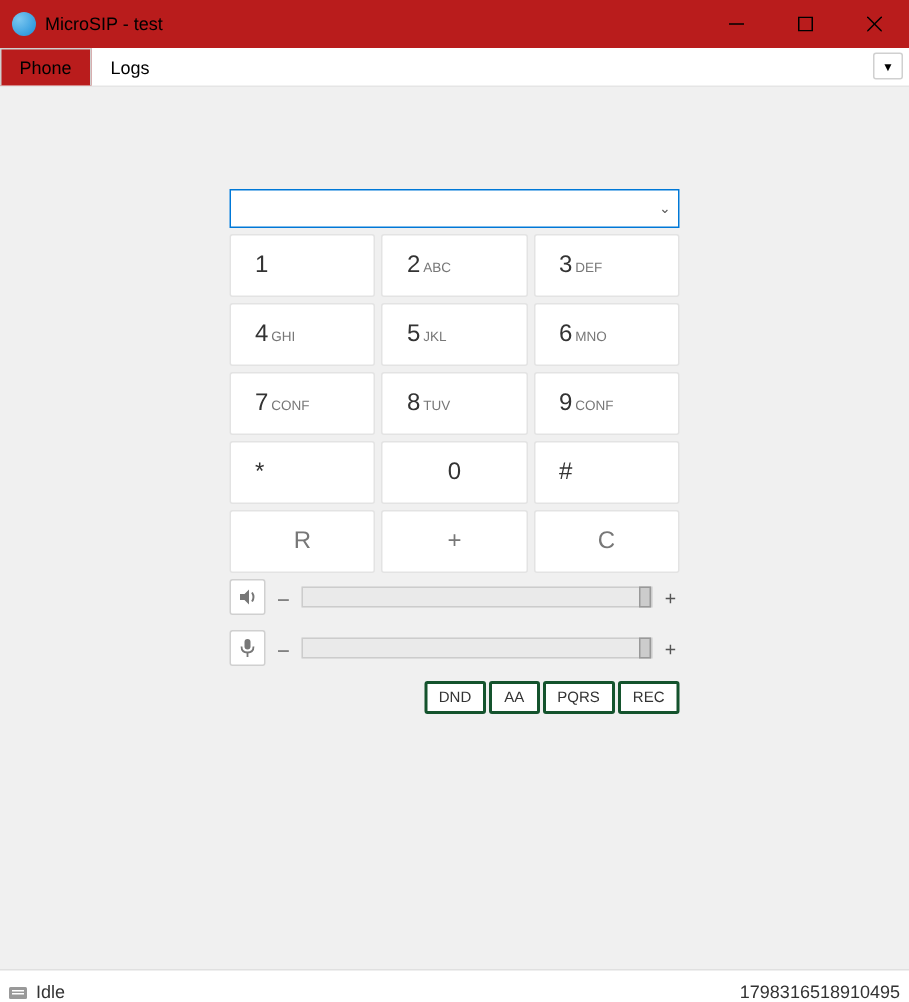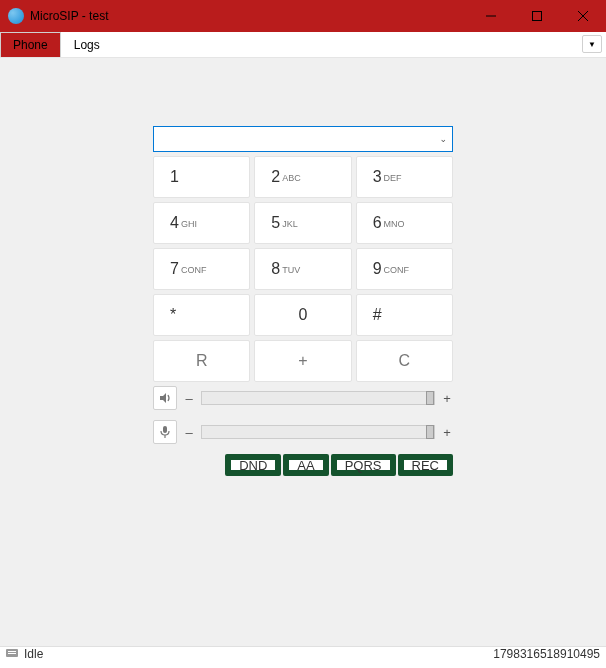--- a/index.html
+++ b/index.html
@@ -49,24 +49,24 @@
 
 .slider-row { display: flex; align-items: center; gap: 6px; margin-bottom: 10px; }
 .slider-icon { width: 24px; height: 24px; border: 1px solid #d0d0d0; background: #fff; border-radius: 2px; display: flex; align-items: center; justify-content: center; cursor: default; }
 .slider-icon svg { fill: #777; }
 .slider-minus, .slider-plus { width: 12px; text-align: center; font-size: 13px; color: #555; cursor: default; }
 .slider-track { flex: 1; height: 14px; border: 1px solid #ccc; background: #eaeaea; position: relative; cursor: default; }
 .slider-thumb { position: absolute; right: 0; top: -1px; width: 8px; height: 14px; background: #ccc; border: 1px solid #999; }
 
 
 .toggles { display: flex; justify-content: flex-end; gap: 2px; margin-top: 4px; }
-.toggle { height: 22px; padding: 0 8px; font-size: 13px; color: #333; background: #fff; border: 6px solid #14532d; border-radius: 2px; display: flex; align-items: center; cursor: default; }
-
-
-.statusbar { height: 22px; border-top: 1px solid #e0e0e0; background: #fff; display: flex; align-items: flex-start; padding: 0 6px; font-size: 12px; color: #333; }
+.toggle { height: 22px; padding: 0 8px; font-size: 10px; color: #333; background: #fff; border: 2px solid #14532d; border-radius: 2px; display: flex; align-items: center; cursor: default; }
+
+
+.statusbar { height: 22px; border-top: 1px solid #e0e0e0; background: #fff; display: flex; align-items: flex-end; padding: 0 6px; font-size: 12px; color: #333; }
 .status-icon { width: 12px; height: 12px; margin-right: 6px; }
 .status-icon svg { fill: #888; }
 .status-right { margin-left: auto; }
 </style>
 </head>
 <body>
 
 <div class="titlebar">
   <div class="app-icon"></div>
   <div class="title">MicroSIP - test</div>

